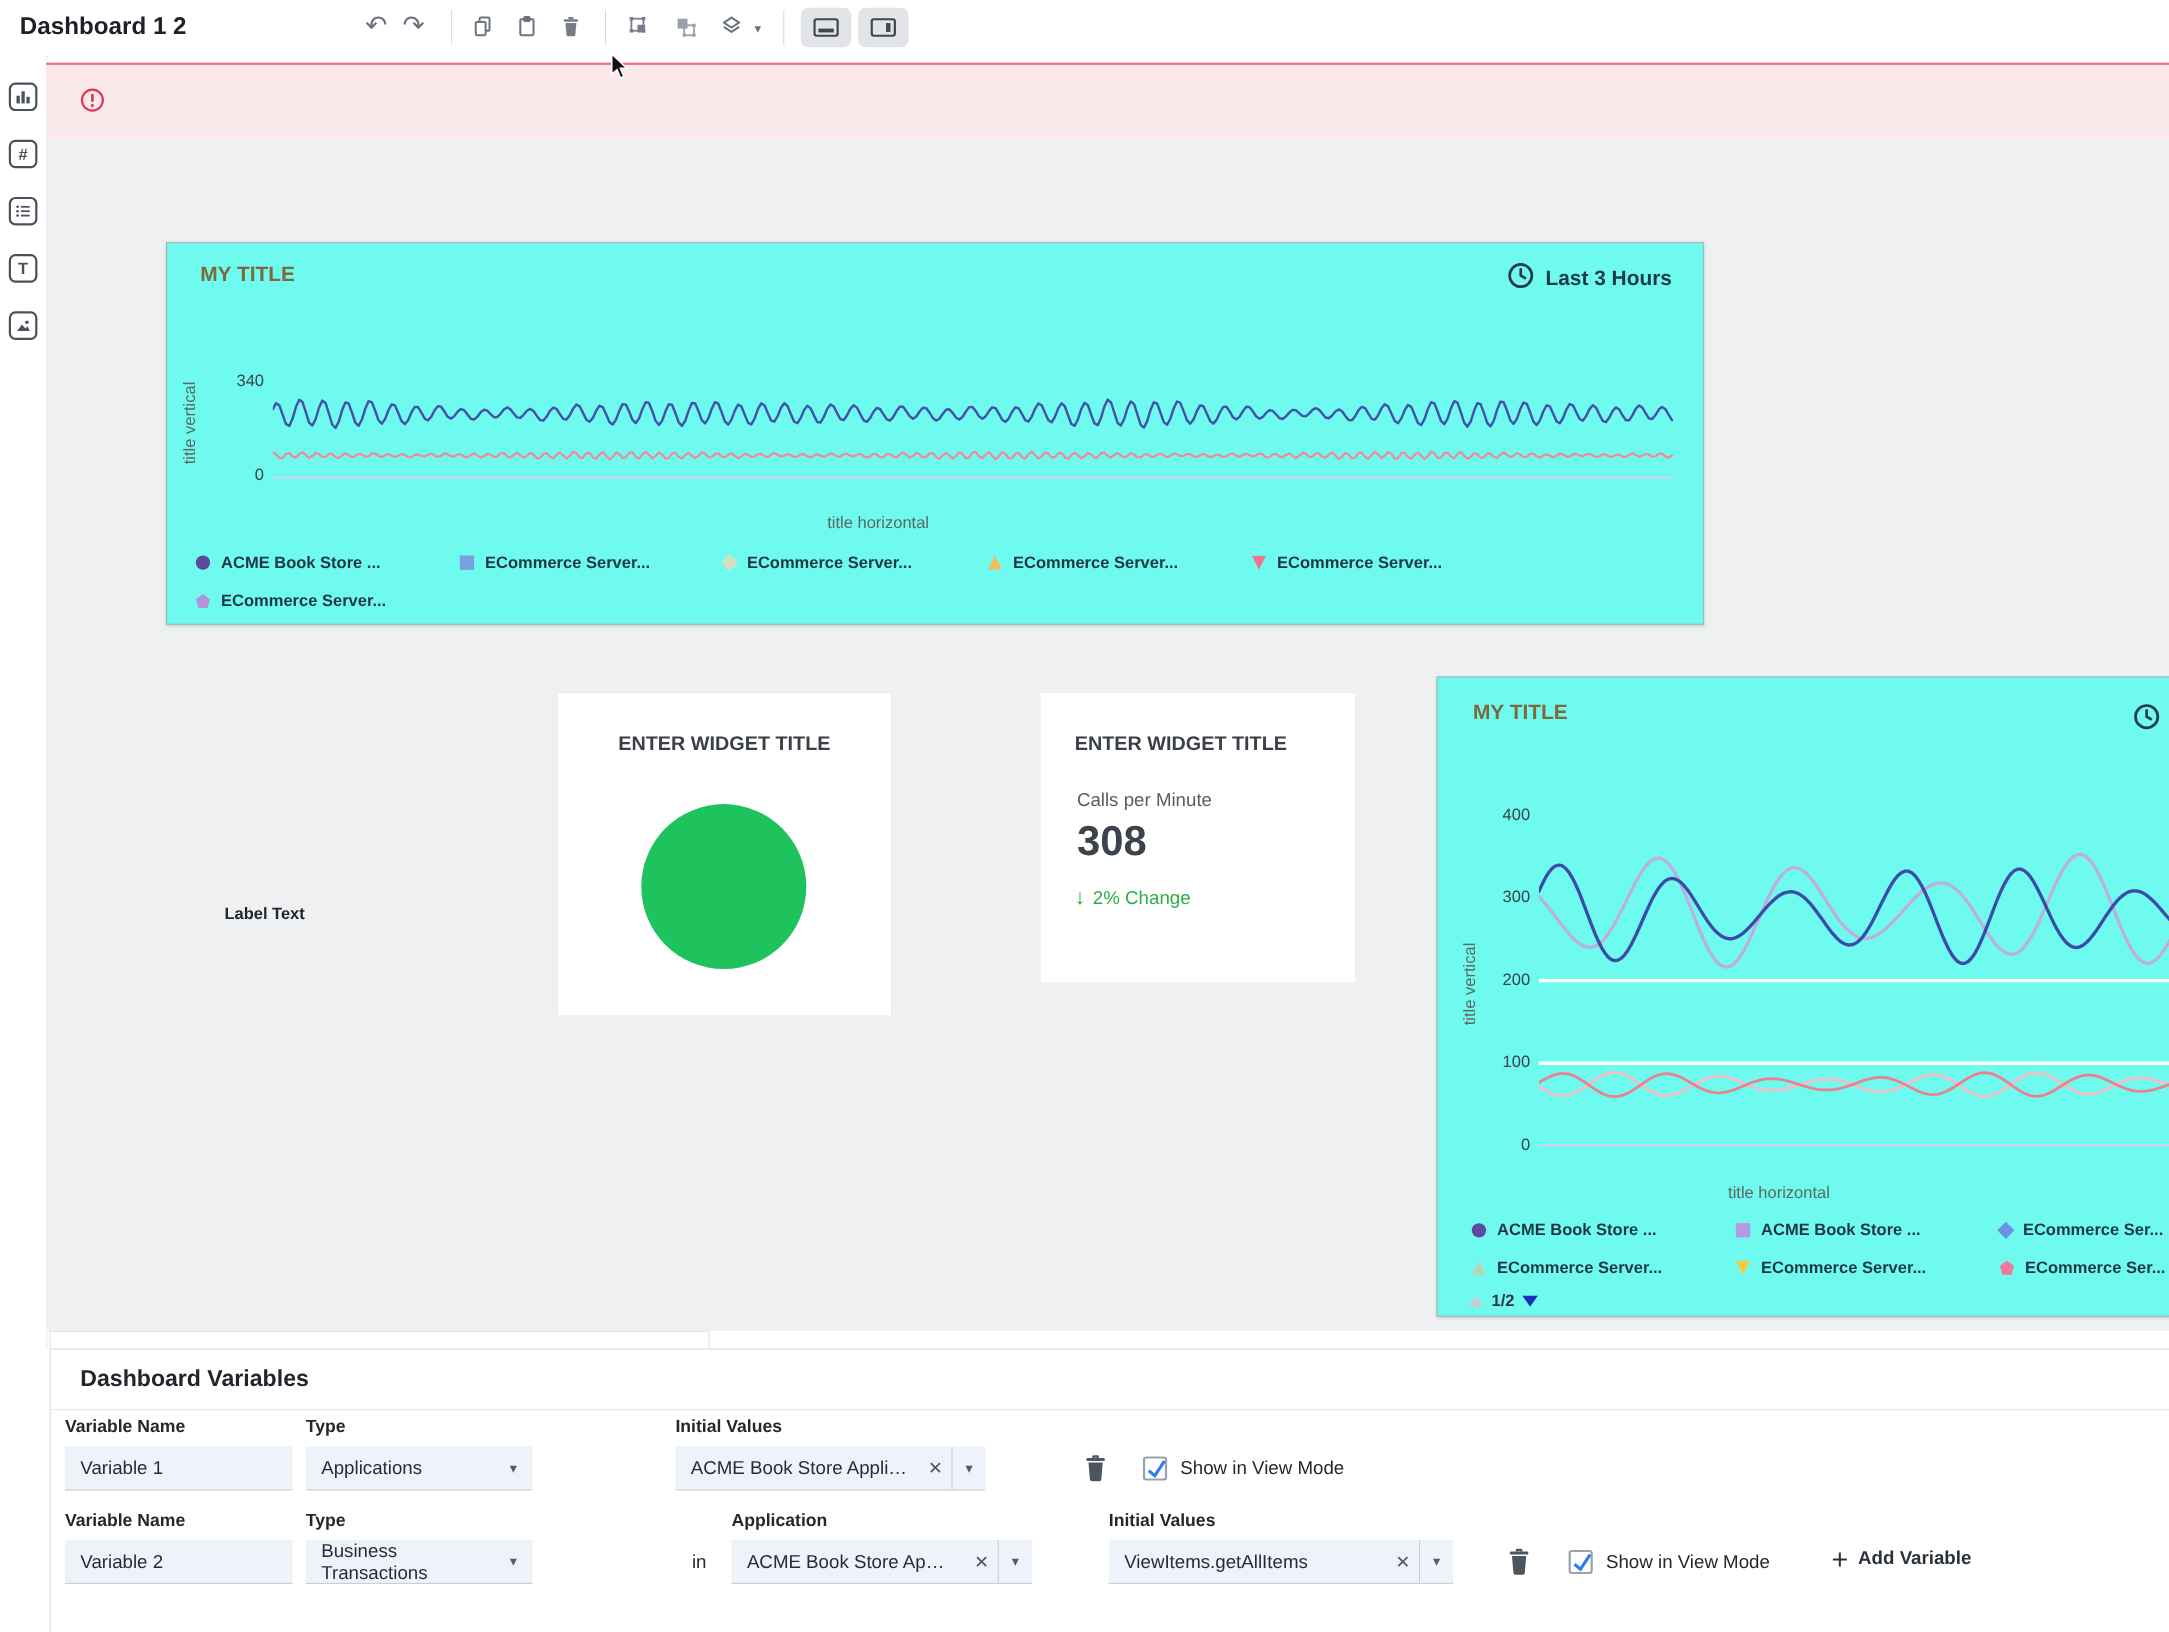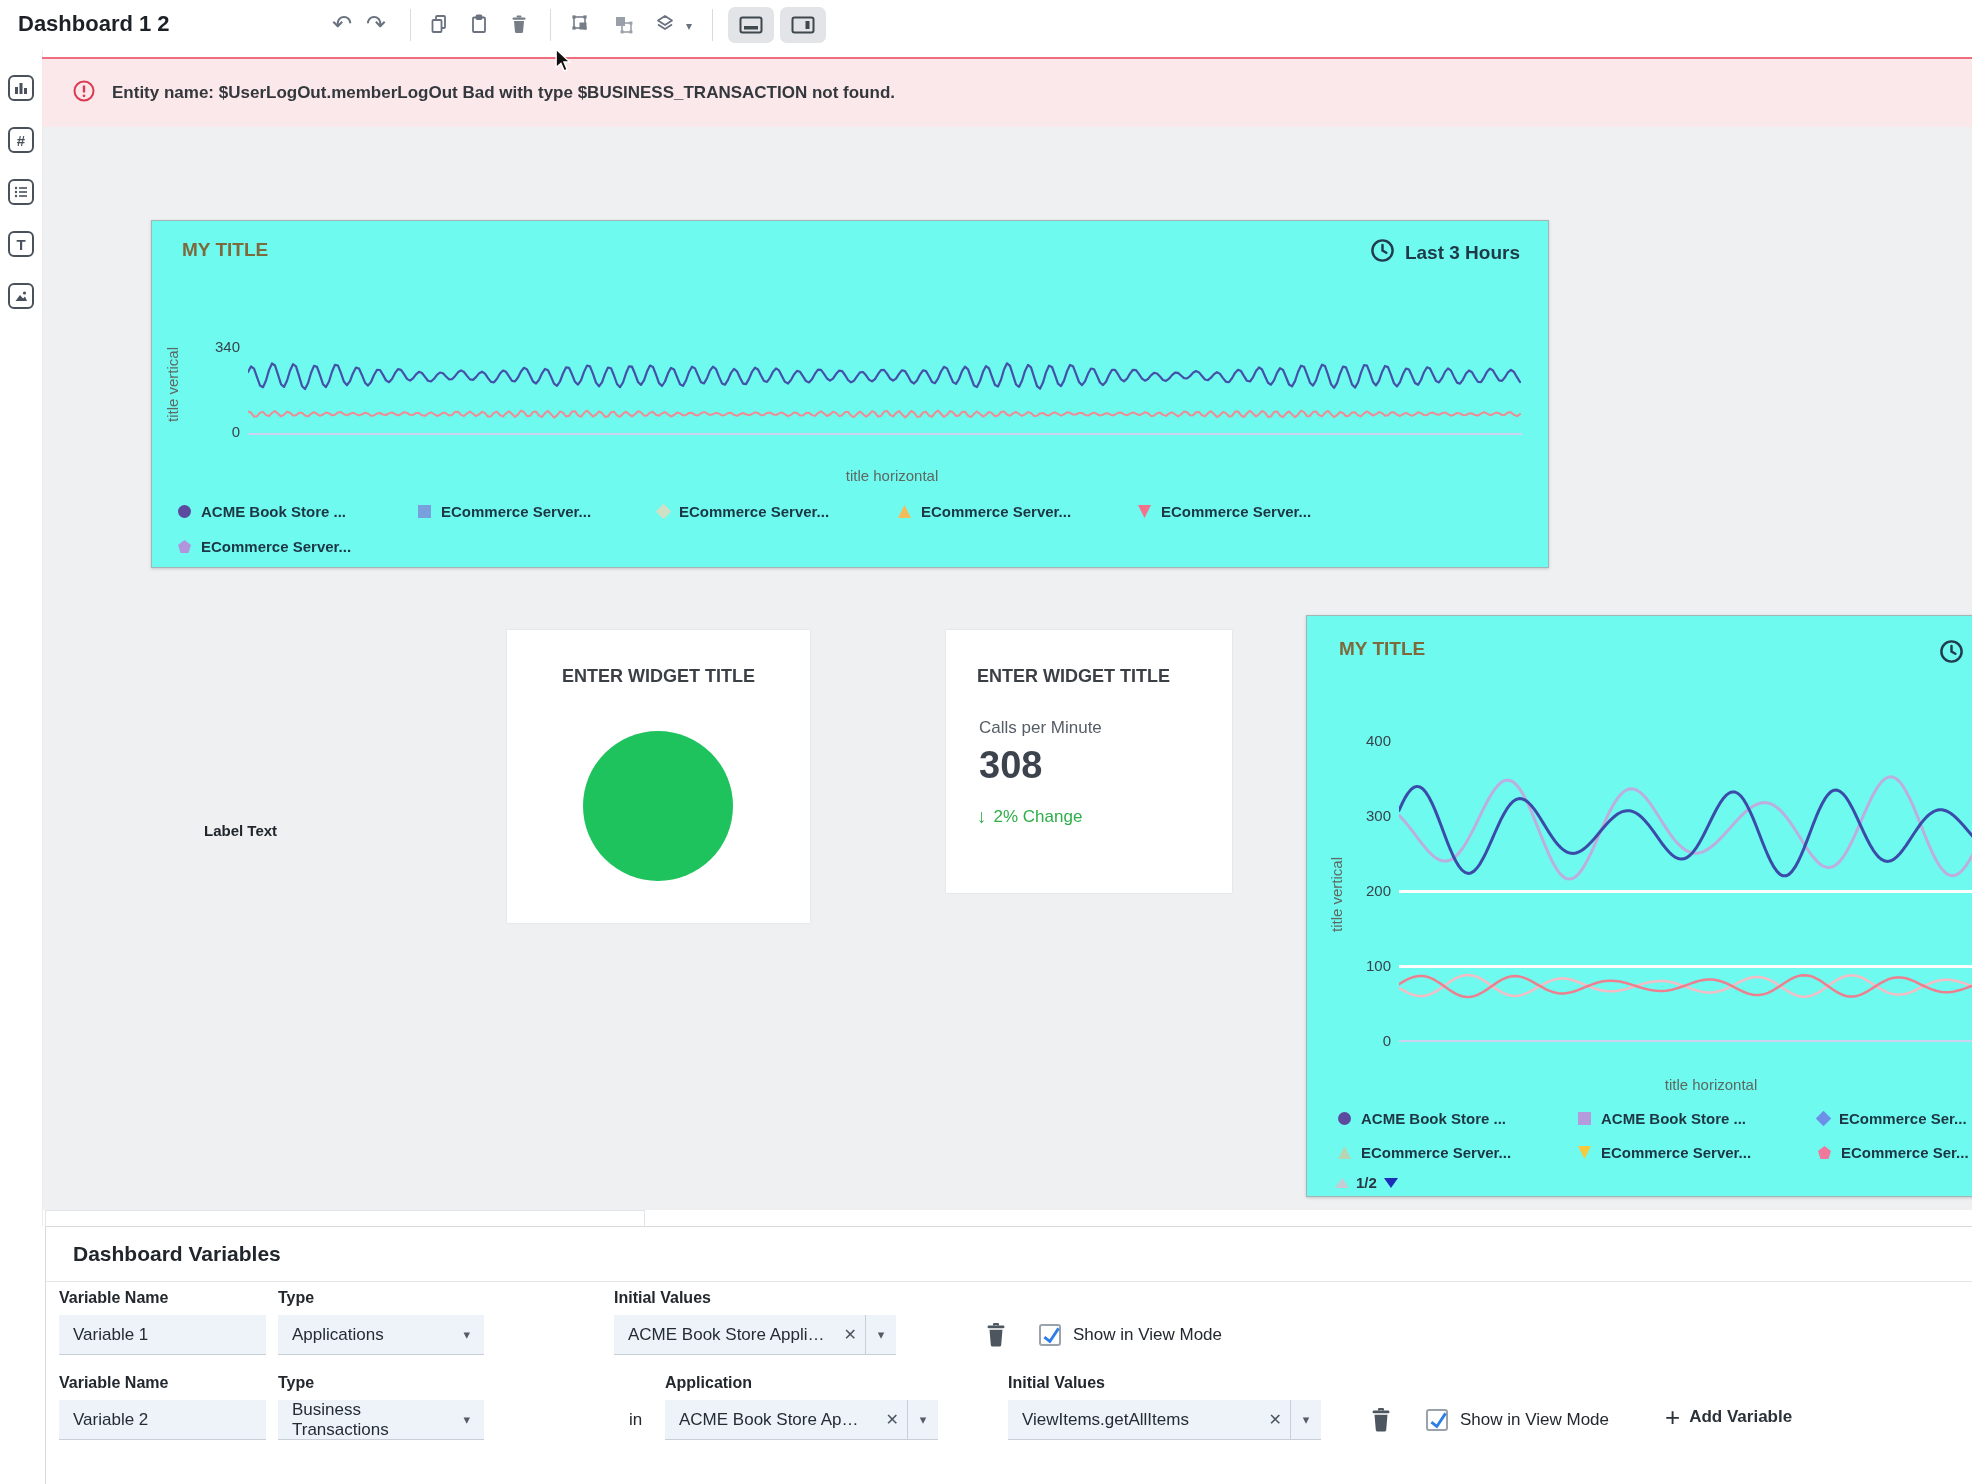--- a/index.html
+++ b/index.html
@@ -37,21 +37,21 @@
   .timerange{display:flex;align-items:center;gap:9px;color:#1f3a47;font-size:19px;font-weight:bold;}
 
   .ylab{font-size:15px;color:#5c6861;transform:rotate(-90deg);transform-origin:center;white-space:nowrap;}
   .yt{font-size:15px;color:#37444c;line-height:20px;text-align:right;display:block;}
   .ycol{display:flex;flex-direction:column;justify-content:space-between;}
   .xrow{display:flex;justify-content:space-between;}
   .xt{width:44px;font-size:15px;color:#37444c;text-align:center;}
   .xt::before{content:"";display:block;width:2px;height:6px;background:#dfc3d4;margin:0 auto 3px;}
   .axis{height:2px;background:#ccd4f0;}
   .grid-w{height:3px;background:#ffffff;}
-  .xlabel{font-size:15px;color:#5c6861;text-align:center;}
+  .xlabel{font-size:15px;color:#5c6861;text-align:left;}
 
   .legend-row{display:flex;}
   .legend-item{display:flex;align-items:center;width:240px;flex:none;}
   .mk{width:13px;height:13px;flex:none;margin-right:10px;display:inline-block;}
   .mk.circle{border-radius:50%;}
   .mk.diamond{width:11px;height:11px;transform:rotate(45deg);}
   .mk.triangle-up{clip-path:polygon(50% 0,100% 100%,0 100%);}
   .mk.triangle-down{clip-path:polygon(0 0,100% 0,50% 100%);}
   .mk.pentagon{clip-path:polygon(50% 0,100% 38%,81% 100%,19% 100%,0 38%);}
   .legend-label{font-size:15px;font-weight:bold;color:#1c3644;white-space:nowrap;}
@@ -225,21 +225,20 @@
 <div class="abs banner">
   <span>
     <svg width="24" height="24" viewBox="0 0 24 24">
         <g fill="none" stroke="#dc3a52" stroke-width="2">
       <circle cx="12" cy="12" r="9.5"></circle>
           <line x1="12" y1="6.5" x2="12" y2="13.5" stroke-width="2.4"></line>
       <circle cx="12" cy="16.8" r="0.6" fill="#dc3a52" stroke-width="1.6"></circle>
         </g>
       </svg>
   </span>
-  <span class="banner-text">Entity name: $UserLogOut.memberLogOut Bad with type $BUSINESS_TRANSACTION not found.</span>
 </div>
 
 <div class="abs" style="left:552px;top:48px;z-index:50;">
   <svg width="22" height="24" viewBox="0 0 14 21">
     <polygon points="1,1 1,17 5.2,13.4 8,20 10.6,18.9 7.8,12.3 13,12.3" fill="#111" stroke="#fff" stroke-width="1.2"></polygon>
     </svg>
 </div>
 
 <div class="abs widget cyan" style="left:151px;top:220px;width:1398px;height:348px;">
   <div class="abs w-title" style="left:30px;top:18px;">MY TITLE</div>

